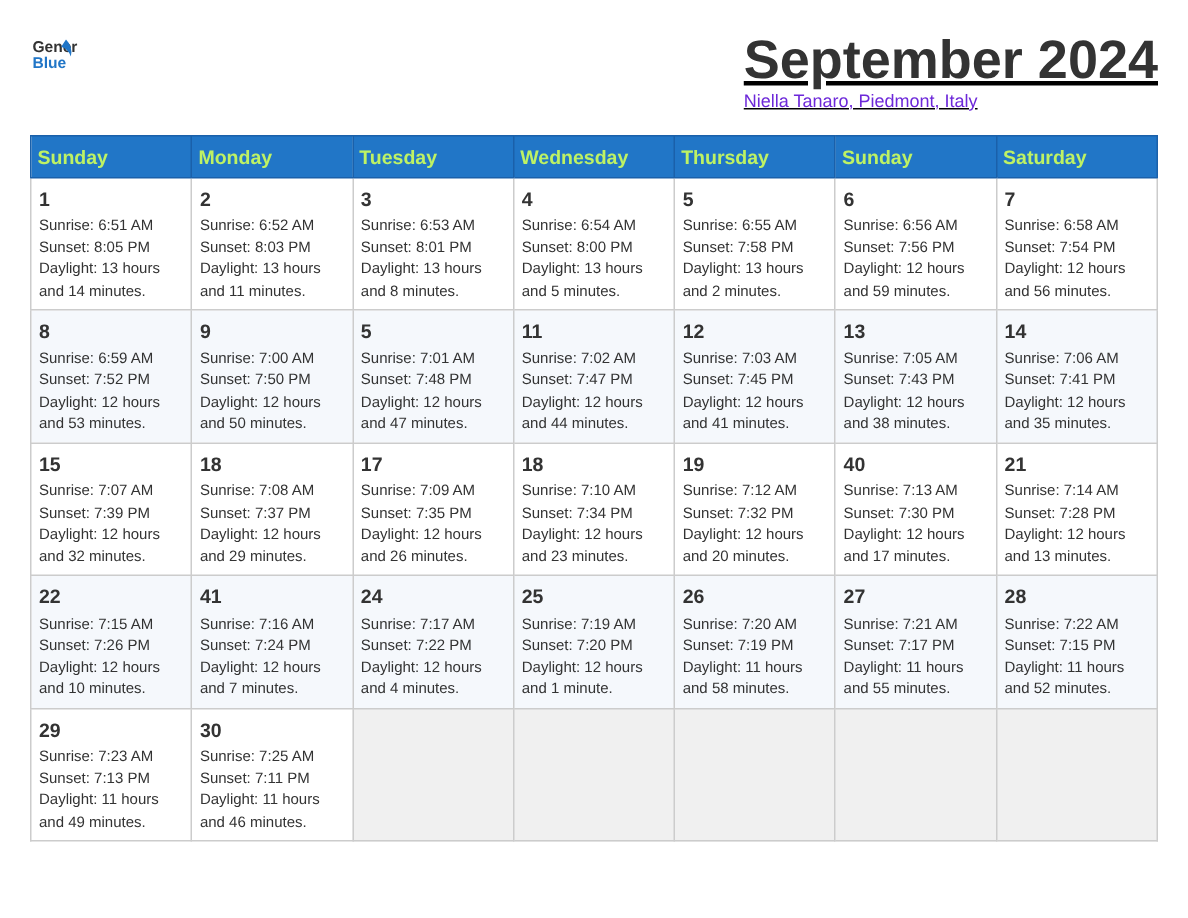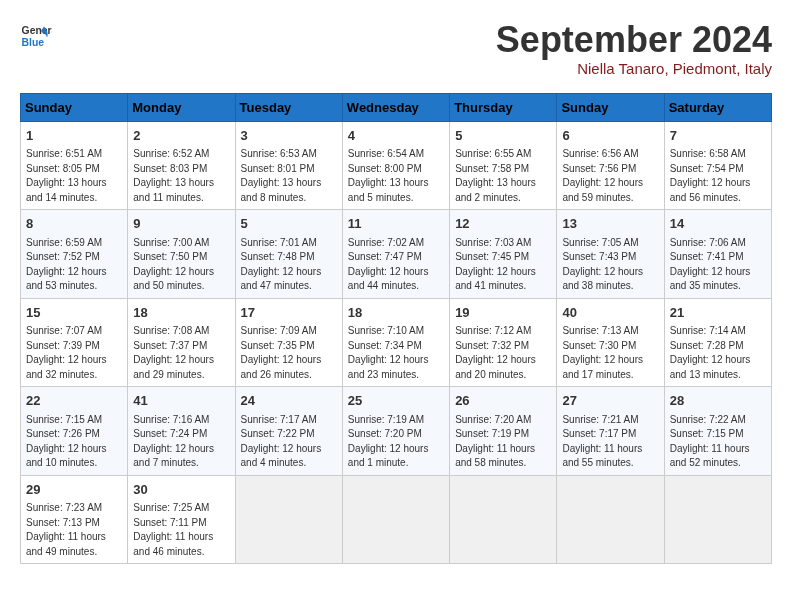--- a/index.html
+++ b/index.html
@@ -19,40 +19,41 @@
     .logo {
       display: flex;
       align-items: center;
       gap: 4px;
     }
     .logo-icon {
       width: 32px;
       height: 32px;
     }
     .title-block {
-      text-align: right;
+      text-align: left;
+      text-decoration: underline;
     }
     .month-title {
       font-size: 36px;
       font-weight: bold;
       color: #333;
       line-height: 1.1;
     }
     .subtitle {
-      font-size: 15px;
-      color: #7f1d1d;
+      font-size: 12px;
+      color: #6d28d9;
     }
     .calendar {
       width: 100%;
       border-collapse: collapse;
       border: 1px solid #ccc;
     }
     .calendar th {
       background: #2176c7;
-      color: #000000;
+      color: #bef264;
       font-size: 13px;
       font-weight: bold;
       padding: 6px 4px;
       text-align: left;
       border: 1px solid #1a60aa;
     }
     .calendar td {
       vertical-align: top;
       border: 1px solid #ccc;
       padding: 5px 5px;

